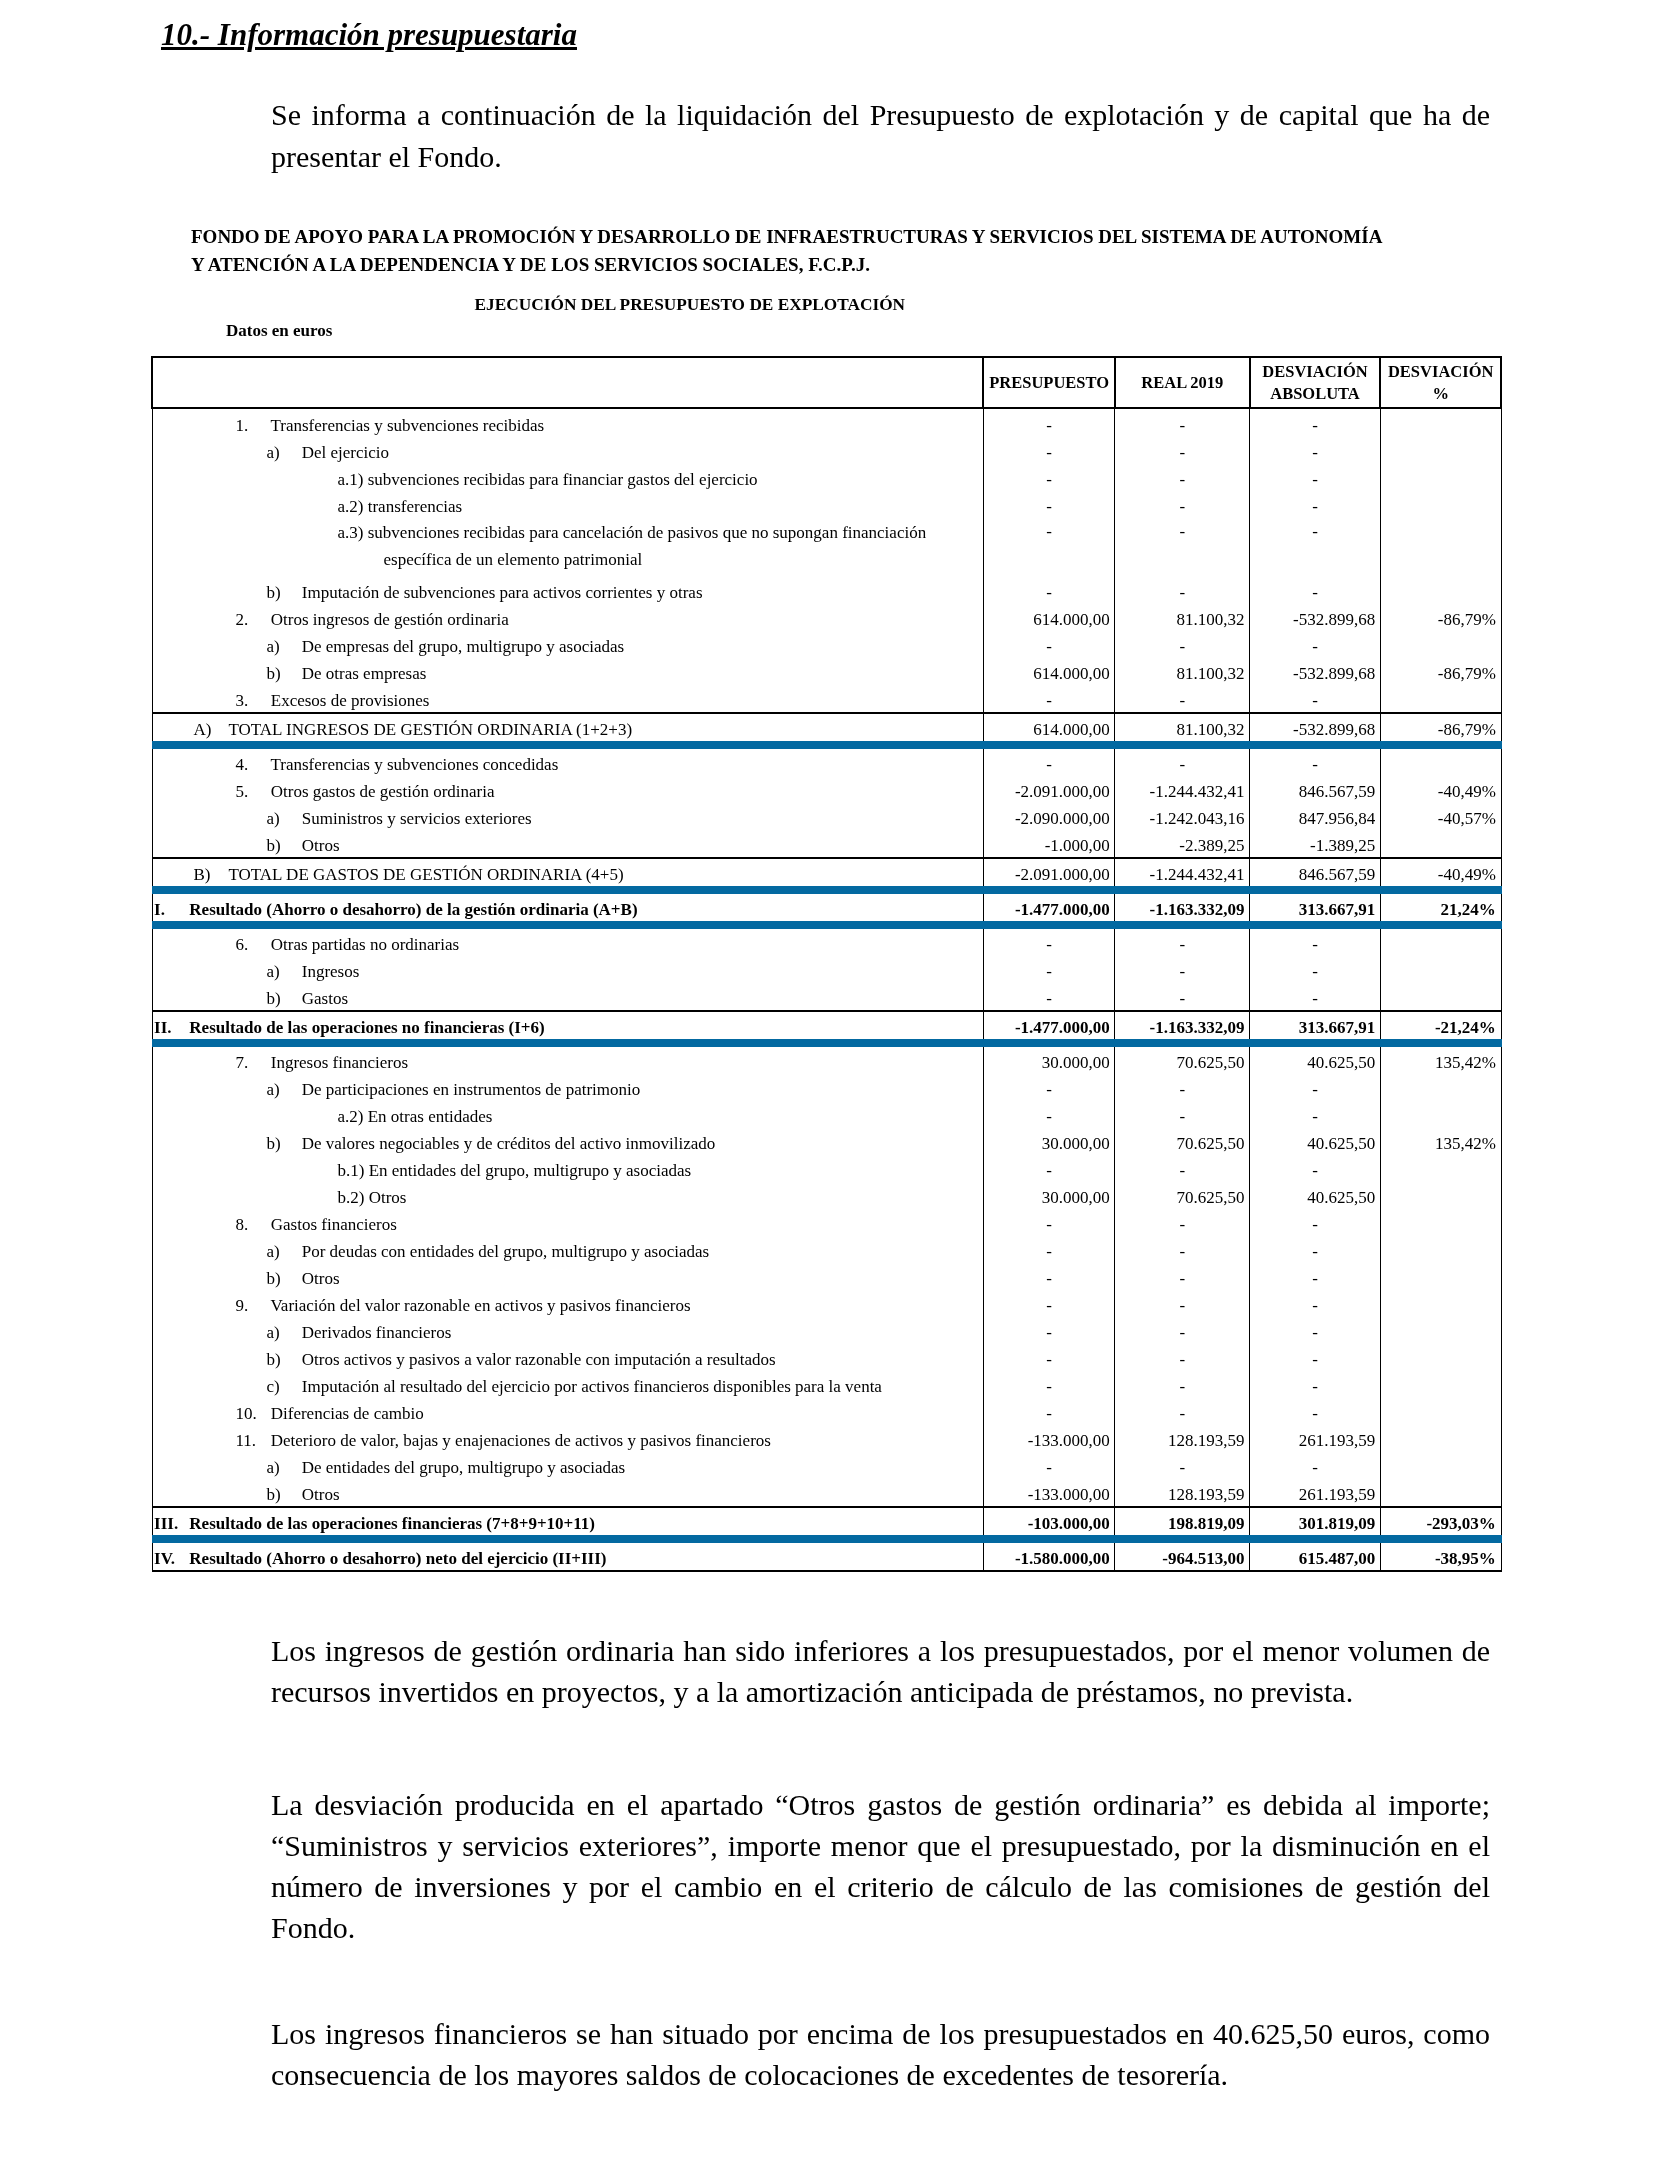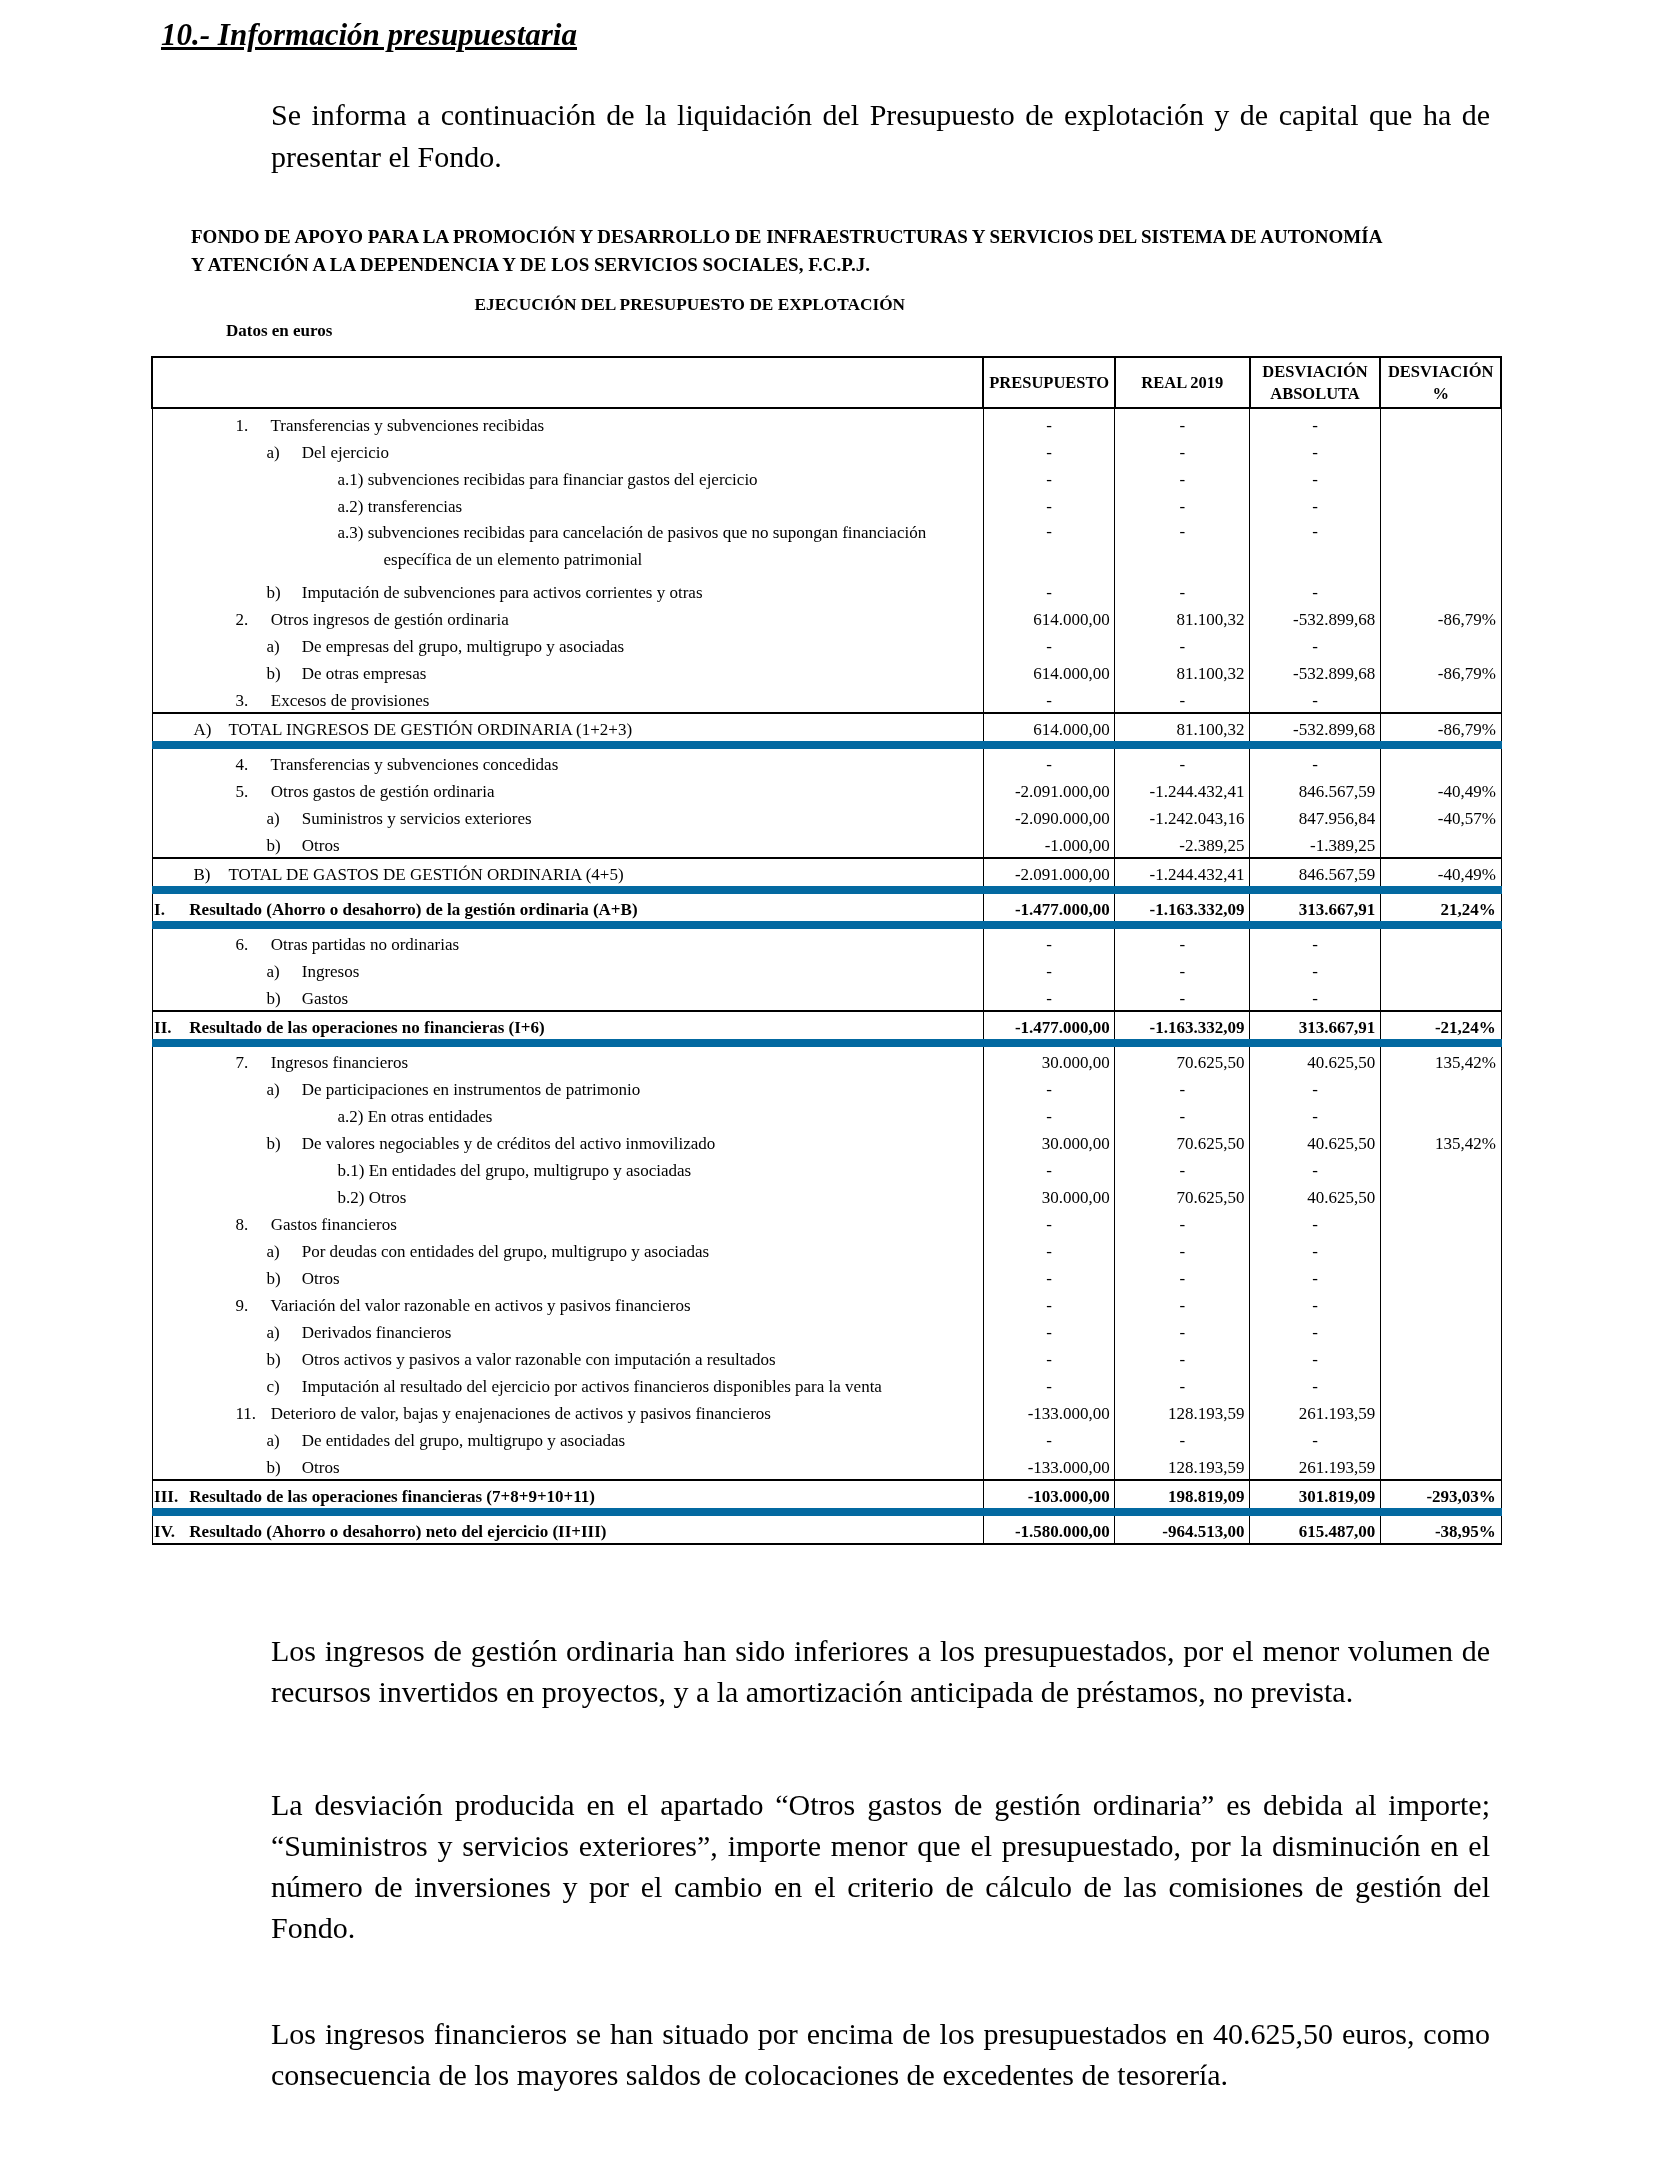--- a/index.html
+++ b/index.html
@@ -301,20 +301,27 @@
         <td class="num"></td>
       </tr>
       <tr>
         <td class="lbl lvl3"><span class="mark">c)</span> <span>Imputación al resultado del ejercicio por activos financieros disponibles para la venta</span></td>
         <td class="dash">-</td>
         <td class="dash">-</td>
         <td class="dash">-</td>
         <td class="num"></td>
       </tr>
       <tr>
+        <td class="lbl lvl2"><span class="mark">10.</span> <span>Diferencias de cambio</span></td>
+        <td class="dash">-</td>
+        <td class="dash">-</td>
+        <td class="dash">-</td>
+        <td class="num"></td>
+      </tr>
+      <tr>
         <td class="lbl lvl2"><span class="mark">11.</span> <span>Deterioro de valor, bajas y enajenaciones de activos y pasivos financieros</span></td>
         <td class="num">-133.000,00</td>
         <td class="num">128.193,59</td>
         <td class="num">261.193,59</td>
         <td class="num"></td>
       </tr>
       <tr>
         <td class="lbl lvl3"><span class="mark">a)</span> <span>De entidades del grupo, multigrupo y asociadas</span></td>
         <td class="dash">-</td>
         <td class="dash">-</td>

